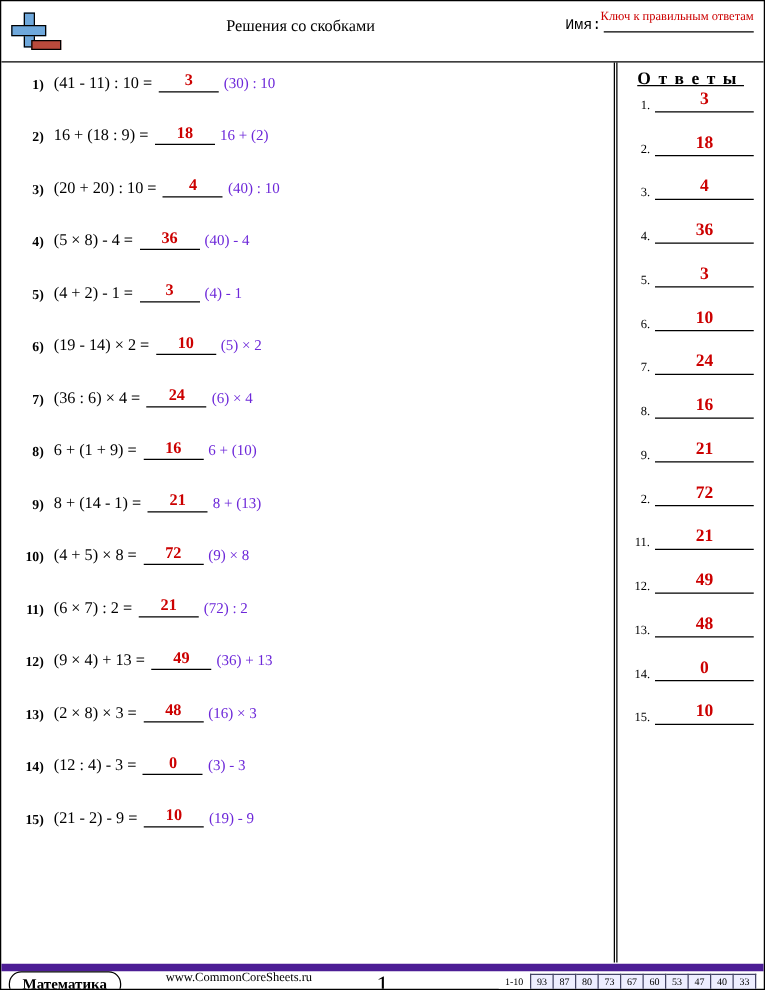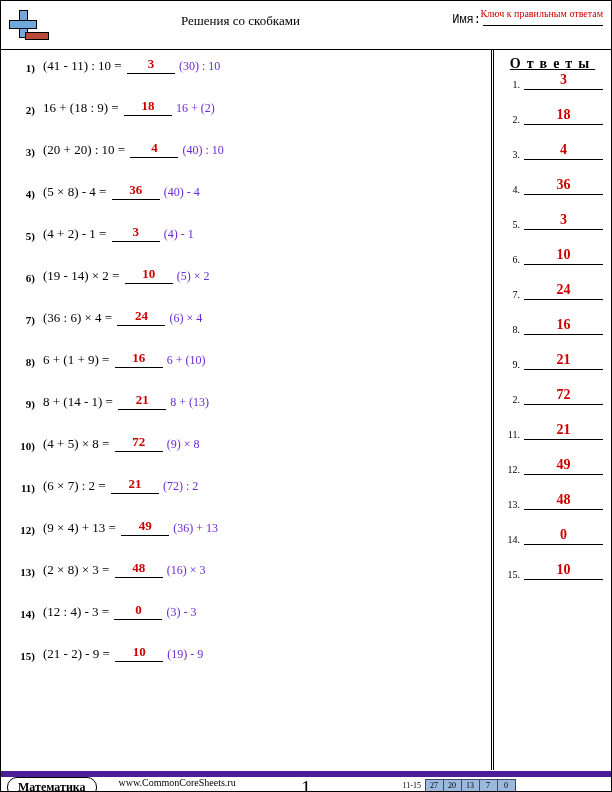--- a/index.html
+++ b/index.html
@@ -102,21 +102,21 @@
     padding: 0 6px;
     font-size: 10px;
   }
   .subj {
     border: 1px solid #000;
     border-radius: 10px;
     padding: 2px 10px;
     font-weight: bold;
     font-size: 12px;
   }
-  .site { margin-left: 22px; font-size: 10px; }
+  .site { margin-left: 36px; font-size: 10px; }
   .pagenum { position: absolute; left: 50%; transform: translateX(-50%); font-size: 20px; }
   .score-grid {
     position: absolute;
     right: 6px;
     top: 2px;
     font-size: 8px;
   }
   .score-grid table { border-collapse: collapse; }
   .score-grid td {
     border: 1px solid #446;
@@ -305,20 +305,33 @@
   </div>
 </div>
 
 <div class="footer">
   <span class="subj">Математика</span>
   <span class="site">www.CommonCoreSheets.ru</span>
   <span class="pagenum">1</span>
   <div class="score-grid">
     <table>
       <tbody>
+          <tr class="r1">
+        <td class="lbl">1-10</td>
+        <td>93</td>
+        <td>87</td>
+        <td>80</td>
+        <td>73</td>
+        <td>67</td>
+        <td>60</td>
+        <td>53</td>
+        <td>47</td>
+        <td>40</td>
+        <td>33</td>
+      </tr>
       <tr class="r2">
         <td class="lbl">11-15</td>
         <td>27</td>
         <td>20</td>
         <td>13</td>
         <td>7</td>
         <td>0</td>
         <td style="background:#fff;border:none"></td>
         <td style="background:#fff;border:none"></td>
         <td style="background:#fff;border:none"></td>

